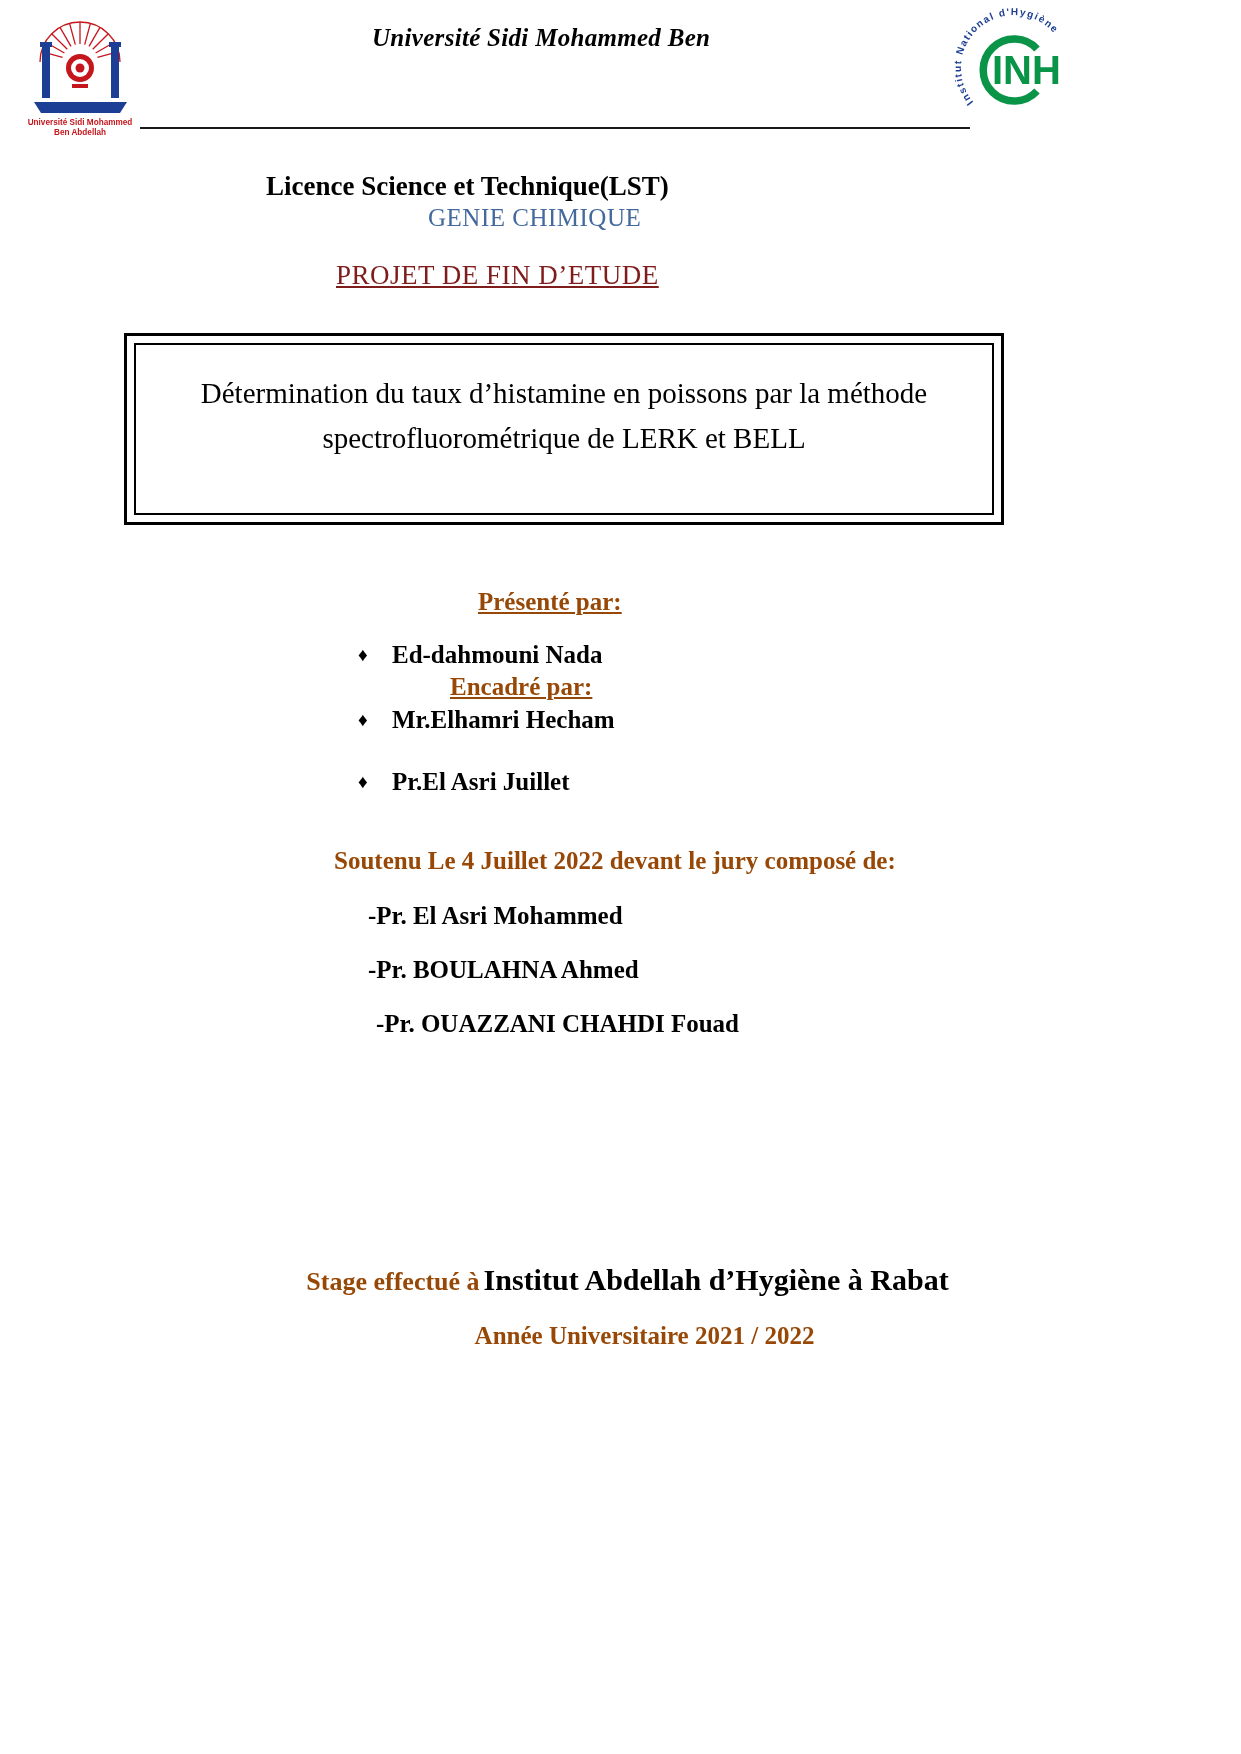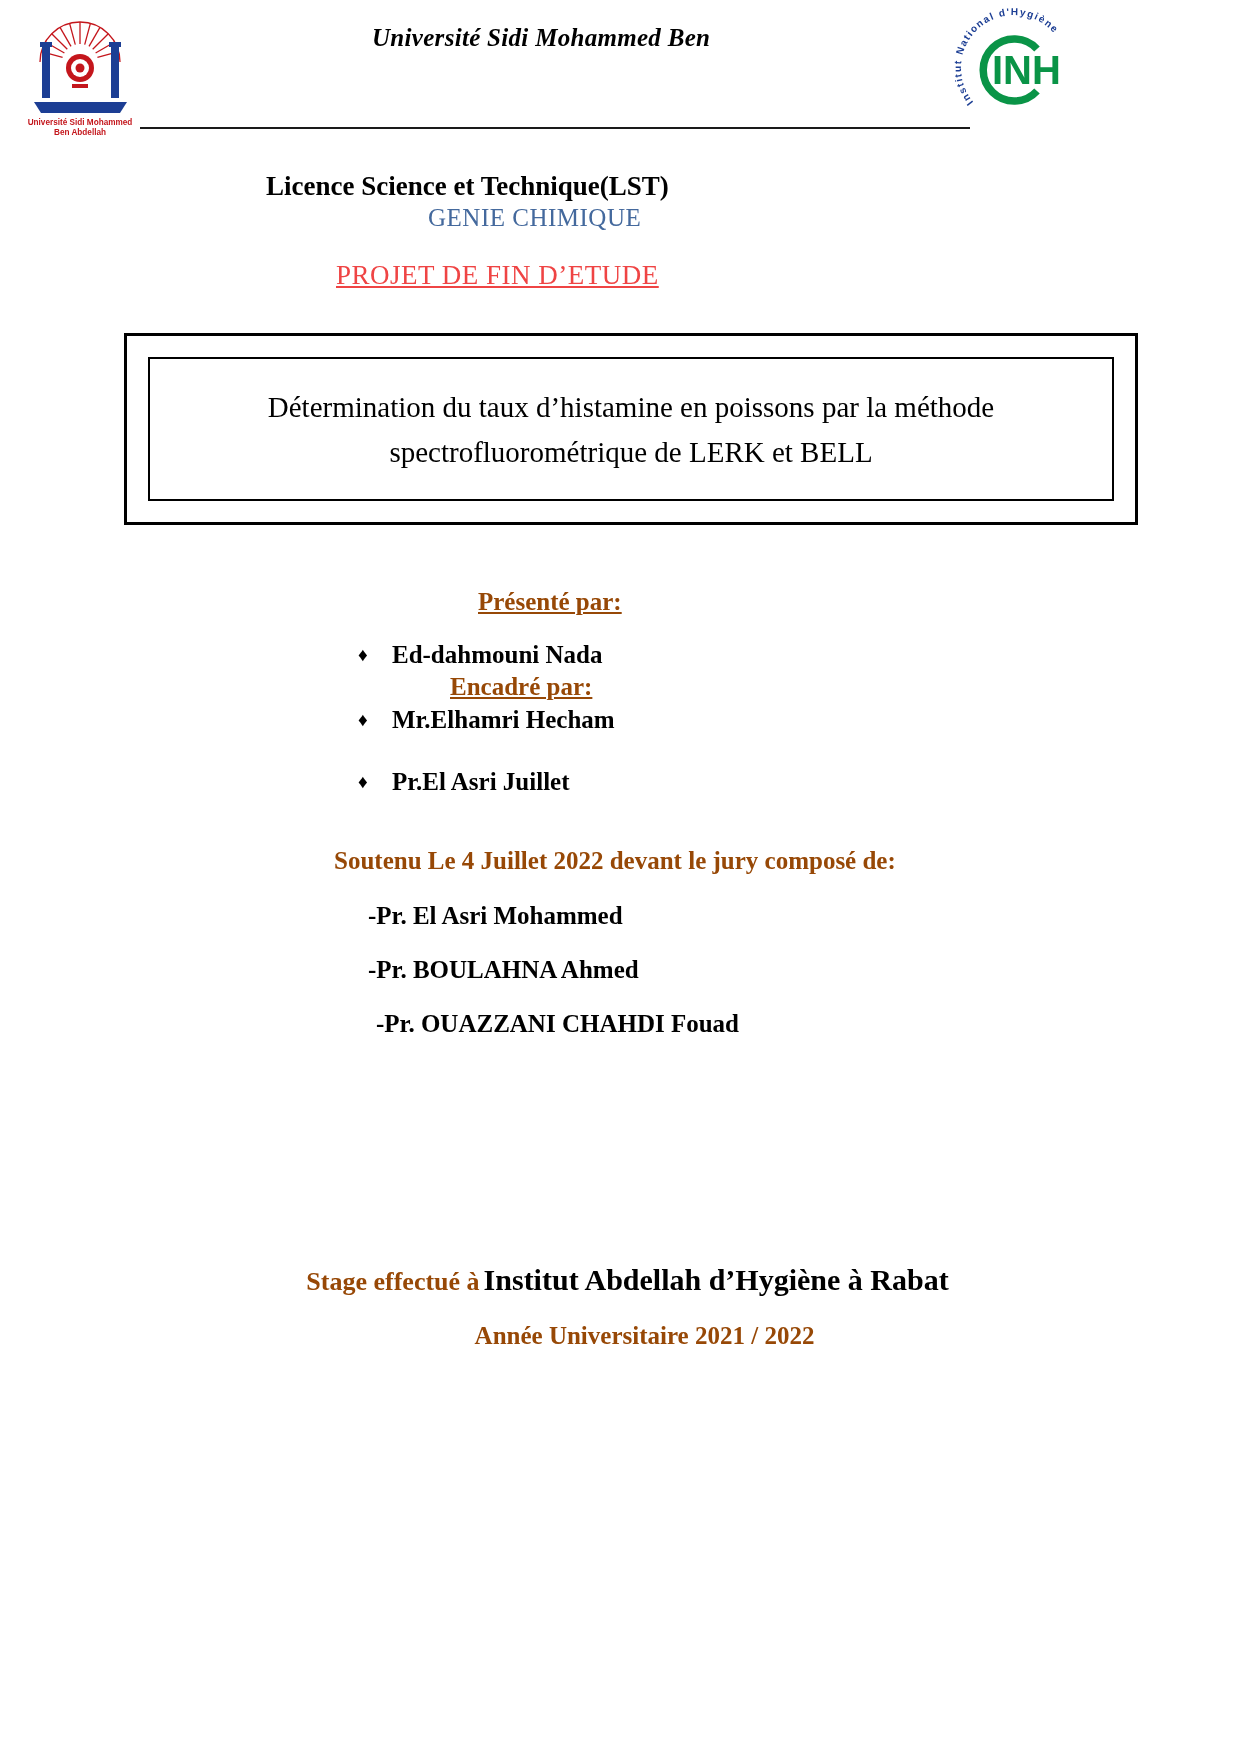--- a/index.html
+++ b/index.html
@@ -21,26 +21,26 @@
     left: 372px; top: 24px;
     font-size: 25px; font-weight: bold; font-style: italic;
     letter-spacing: 0.3px;
   }
   .logo-right { left: 956px; top: 0px; width: 118px; height: 136px; }
   .header-rule { left: 140px; top: 127px; width: 830px; height: 0; border-top: 2px solid #1a1a1a; }
 
   
   .degree     { left: 266px; top: 146px; font-size: 27px; font-weight: bold; margin-top: 25px; }
   .department { left: 428px; top: 204px; font-size: 25px; color: #44699d; letter-spacing: 0.5px; }
-  .doc-type   { left: 336px; top: 260px; font-size: 27px; color: #ef4444; text-decoration: underline; letter-spacing: 0.5px; }
+  .doc-type   { left: 336px; top: 260px; font-size: 27px; color: #7f1d1d; text-decoration: underline; letter-spacing: 0.5px; }
 
   
   .title-box {
-    left: 124px; top: 333px; width: 1014px; height: 192px;
-    border: 3px solid #000; padding: 21px; background: #fff;
+    left: 124px; top: 333px; width: 880px; height: 192px;
+    border: 3px solid #000; padding: 7px; background: #fff;
   }
   .title-box-inner {
     width: 100%; height: 100%;
     border: 2px solid #000;
     text-align: center;
     padding-top: 26px;
   }
   .thesis-line { font-size: 29px; line-height: 45px; white-space: nowrap; }
 
   

